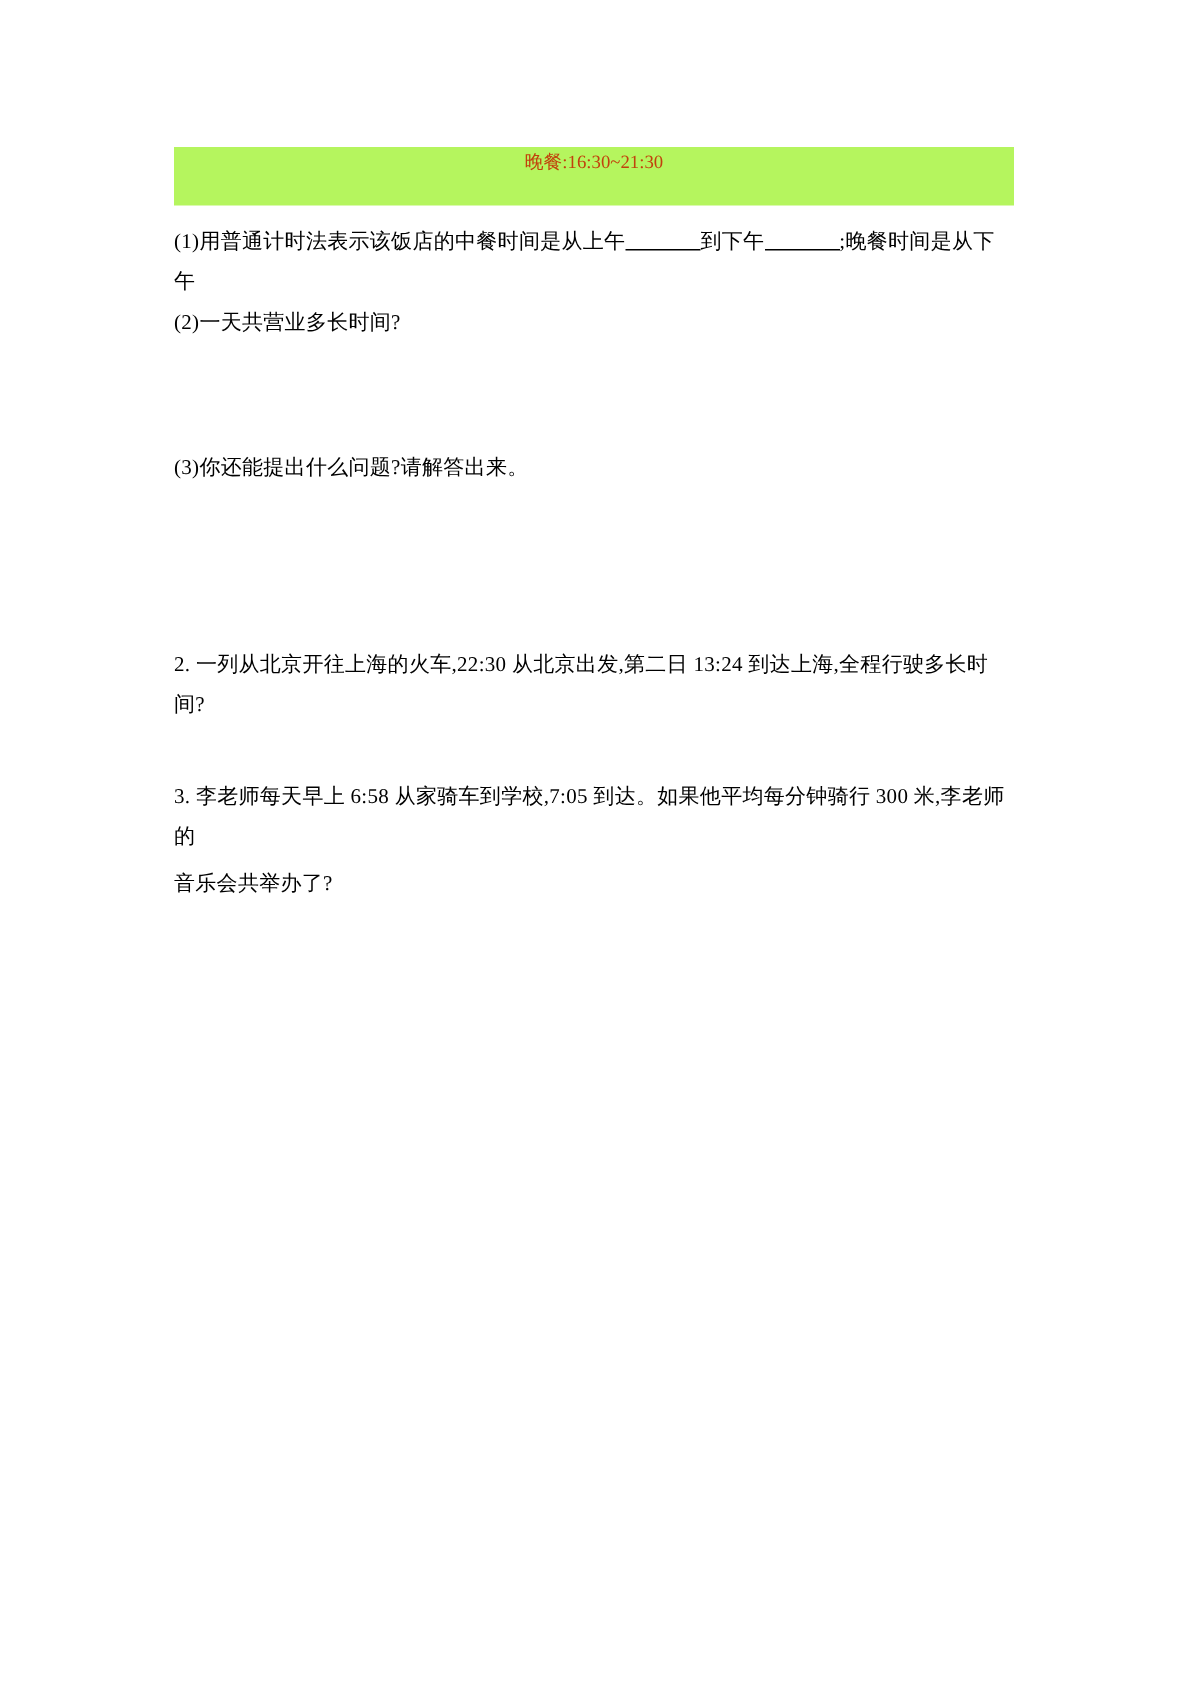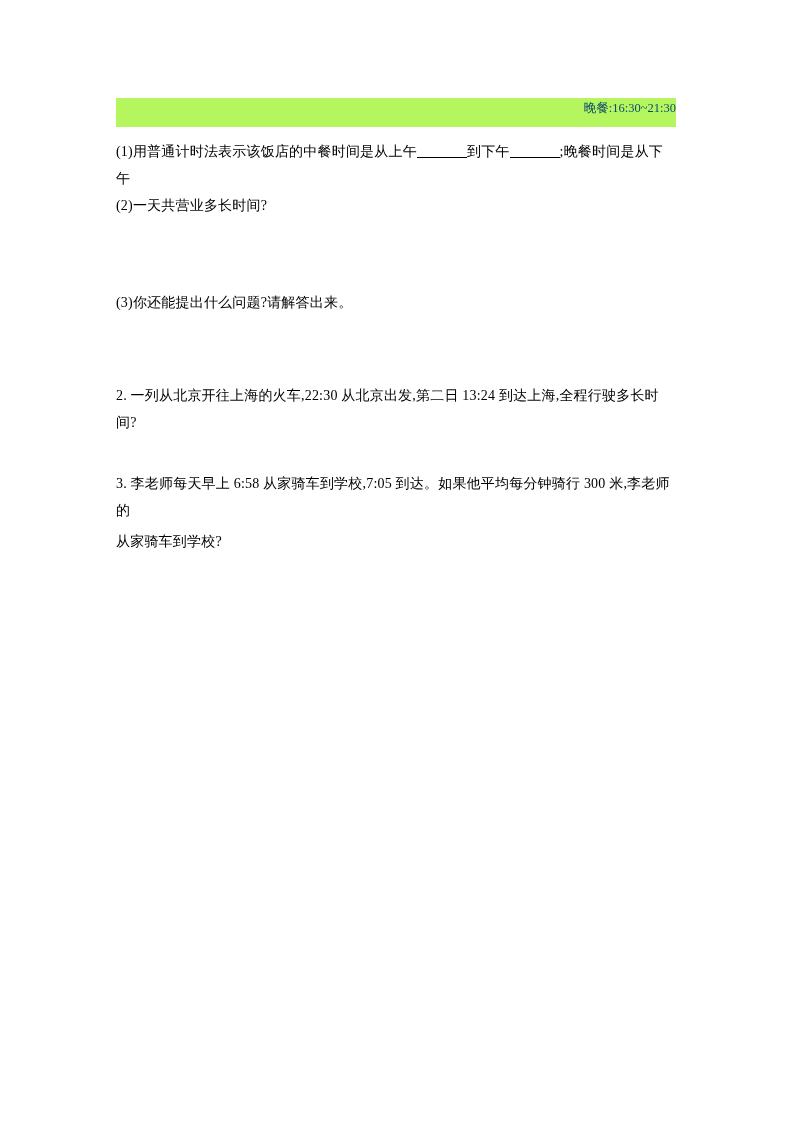--- a/index.html
+++ b/index.html
@@ -24,45 +24,45 @@
   }
   .content {
     position: absolute;
     left: 116px;
     top: 0;
     width: 560px;
   }
   .banner {
     margin-top: 98px;
     background: #b5f55e;
-    height: 29px;
+    height: 39px;
     line-height: 21px;
-    text-align: right;
+    text-align: center;
     font-size: 12.5px;
     font-family: "Liberation Serif", "DejaVu Serif", serif;
-    color: #0c4a6e;
+    color: #c2410c;
   }
   .q-line {
     font-size: 14px;
     line-height: 27px;
     letter-spacing: 0.2px;
   }
   .blank {
     display: inline-block;
     border-bottom: 1px solid #000;
     height: 13px;
     vertical-align: -2px;
   }
   .b-w1 { width: 50px; }
   .b-w2 { width: 50px; }
   .b-w3 { width: 52px; }
   .sub-a { margin-top: 11px; }
   .sub-b { }
   .sub-c { margin-top: 70px; }
-  .item-2 { margin-top: 66px; }
+  .item-2 { margin-top: 104px; }
   .item-3 { margin-top: 34px; }
   .item-3 .l2 { margin-top: 4px; }
   .item-4 { margin-top: 93px; }
 </style>
 </head>
 <body>
 
 <div class="page">
   <div class="content">
 
@@ -73,18 +73,18 @@
     </div>
 
     <div class="q-line sub-b">(2)一天共营业多长时间?</div>
 
     <div class="q-line sub-c">(3)你还能提出什么问题?请解答出来。</div>
 
     <div class="q-line item-2">2. 一列从北京开往上海的火车,22:30 从北京出发,第二日 13:24 到达上海,全程行驶多长时间?</div>
 
     <div class="q-line item-3">
       <div class="l1">3. 李老师每天早上 6:58 从家骑车到学校,7:05 到达。如果他平均每分钟骑行 300 米,李老师的</div>
-      <div class="l2">从家骑车到学校?</div>
+      <div class="l2">音乐会共举办了?</div>
     </div>
 
 
   </div>
 </div>
 
 </body></html>

